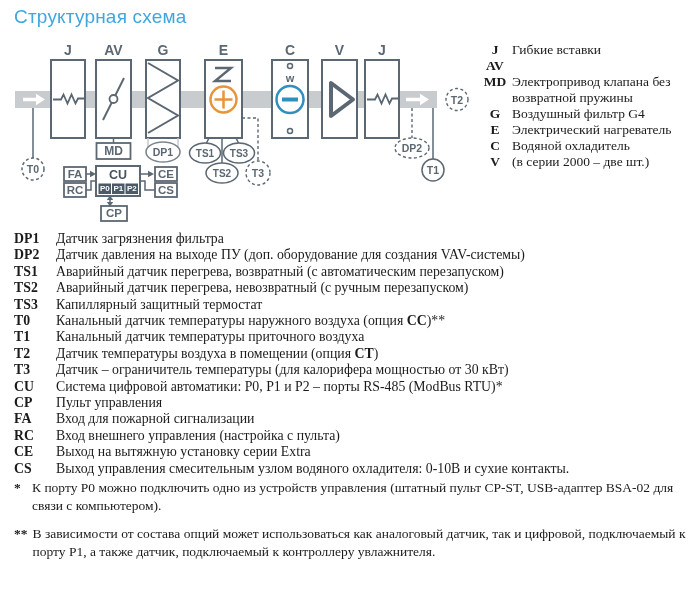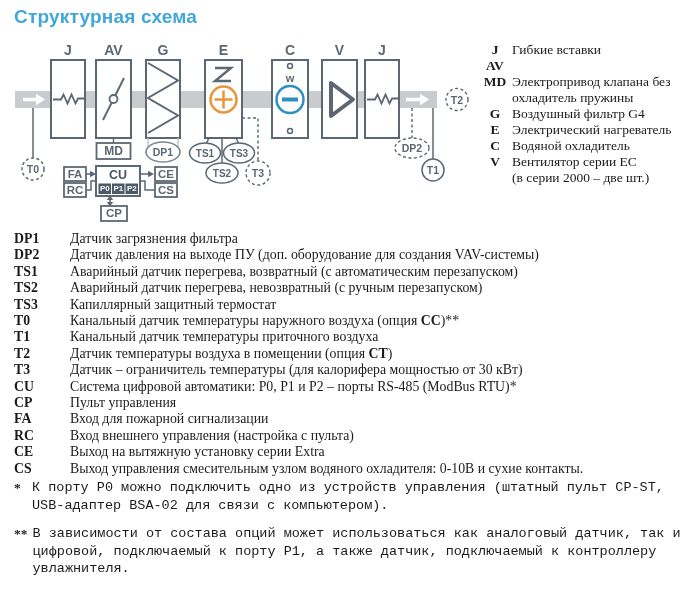--- a/index.html
+++ b/index.html
@@ -2,40 +2,40 @@
 <html><head>
 <meta charset="utf-8">
 <style>
   html,body{margin:0;padding:0;}
   body{
     width:700px;height:596px;position:relative;background:#ffffff;
     font-family:"Liberation Serif", serif;color:#1b1b1b;overflow:hidden;
   }
   .page-title{
     position:absolute;left:14px;top:6px;
-    font-family:"Liberation Sans", sans-serif;font-weight:bold;
+    font-family:"Liberation Sans", sans-serif;font-weight:normal;
     font-size:19px;color:#3fa7dc;letter-spacing:.2px;
   }
   .diagram-svg{position:absolute;left:0;top:38px;}
   
   .legend{position:absolute;left:478px;top:42px;width:218px;}
   .legend-row{display:flex;align-items:flex-start;line-height:16px;font-size:13.5px;}
   .legend-key{width:34px;text-align:center;font-weight:bold;flex:0 0 auto;}
   .legend-text{flex:1;}
   
   .definitions{position:absolute;left:14px;top:231px;width:676px;}
   .def-row{display:flex;line-height:16.4px;font-size:13.8px;}
   .def-key{width:42px;font-weight:bold;flex:0 0 auto;}
-  .def-text{flex:1;margin-left:14px;}
+  .def-text{flex:1;}
   
   .footnotes{position:absolute;left:14px;top:479px;width:676px;}
   .footnote{display:flex;font-size:13.5px;line-height:17.5px;margin-bottom:11px;}
   .fn-marker{font-weight:bold;flex:0 0 auto;min-width:13px;padding-right:5px;}
   .fn-text{flex:1;}
-  .fn-text p{margin:0;font-family:Liberation Mono, monospace;}
+  .fn-text p{margin:0;}
   
   text{font-family:"Liberation Sans", sans-serif;}
   .unit-label{font-size:14px;font-weight:bold;fill:#5b6873;text-anchor:middle;}
   .node-label{font-size:10.5px;font-weight:600;fill:#5b6873;text-anchor:middle;}
   .node-label-sm{font-size:10px;font-weight:600;fill:#5b6873;text-anchor:middle;}
   .cu-label{font-size:12.5px;font-weight:bold;fill:#47545e;text-anchor:middle;}
   .port-label{font-size:8px;font-weight:bold;fill:#ffffff;text-anchor:middle;}
   .w-label{font-size:11px;font-weight:bold;fill:#5b6873;text-anchor:middle;}
 </style>
 </head>
@@ -203,21 +203,21 @@
         <div>Гибкие вставки</div>
       </span>
     </div>
     <div class="legend-row">
       <span class="legend-key">AV</span>
     </div>
     <div class="legend-row">
       <span class="legend-key">MD</span>
       <span class="legend-text">
         <div>Электропривод клапана без</div>
-        <div>охладитель пружины</div>
+        <div>возвратной пружины</div>
       </span>
     </div>
     <div class="legend-row">
       <span class="legend-key">G</span>
       <span class="legend-text">
         <div>Воздушный фильтр G4</div>
       </span>
     </div>
     <div class="legend-row">
       <span class="legend-key">E</span>
@@ -227,21 +227,20 @@
     </div>
     <div class="legend-row">
       <span class="legend-key">C</span>
       <span class="legend-text">
         <div>Водяной охладитель</div>
       </span>
     </div>
     <div class="legend-row">
       <span class="legend-key">V</span>
       <span class="legend-text">
-        <div>Вентилятор серии EC</div>
         <div>(в серии 2000 – две шт.)</div>
       </span>
     </div>
   </div>
 
 <div class="definitions">
     <div class="def-row">
       <span class="def-key">DP1</span>
       <span class="def-text"><span>Датчик загрязнения фильтра</span></span>
     </div>

